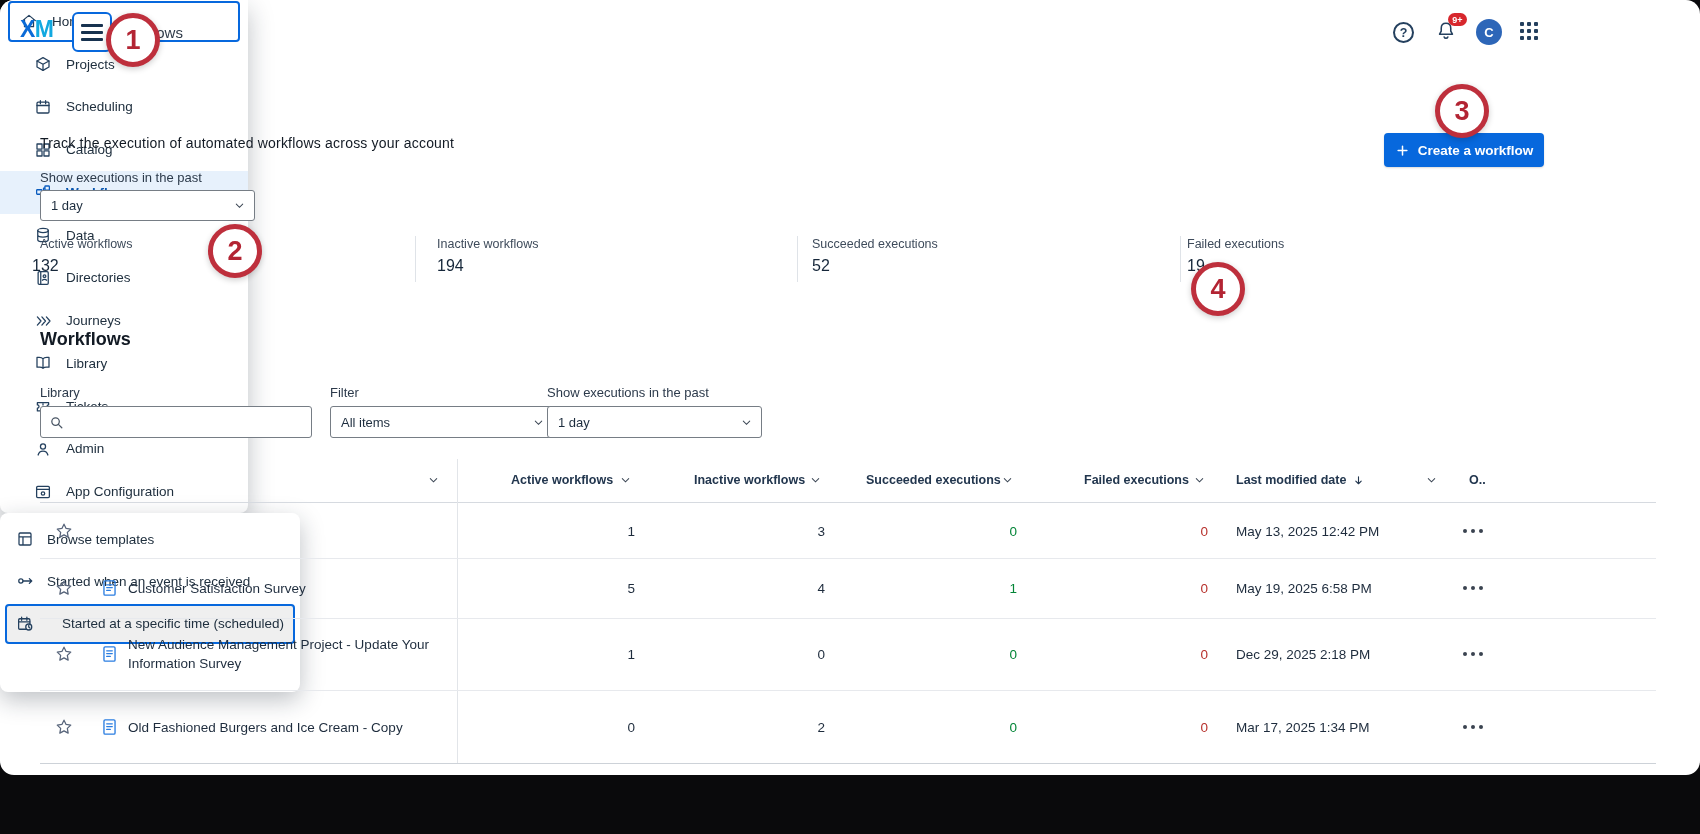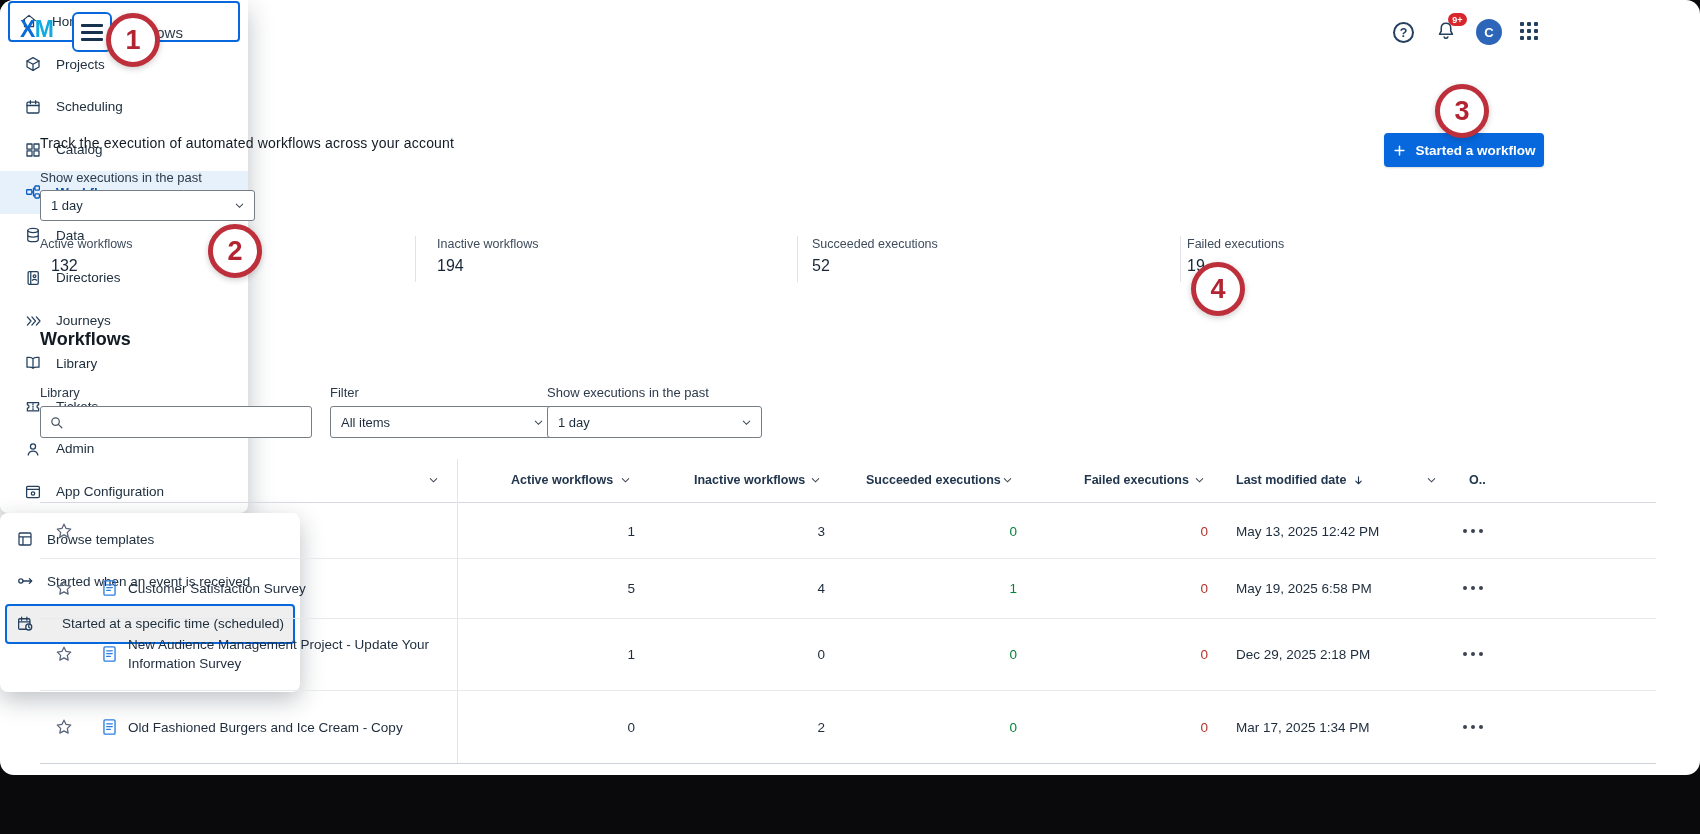--- a/index.html
+++ b/index.html
@@ -42,21 +42,21 @@
   .row>*{position:absolute;top:50%;transform:translateY(-50%)}
   .cell{font-size:13.5px;color:#1e2c3d;white-space:nowrap}
   .name{font-size:13.5px;color:#1e2c3d;line-height:19px}
   .num{width:78px;text-align:right;font-size:13.5px;color:#1e2c3d}
   .g{color:#038537}.r{color:#B7312C}
   .star{color:#57647a;cursor:pointer}
   .dicon{color:#2A7DE1}
   .dots{cursor:pointer}
   
   .nav-panel{left:75px;top:60px;width:248px;height:513px;background:#fff;border-radius:0 0 8px 8px;box-shadow:0 10px 26px rgba(20,32,48,.28);z-index:20;display:flex;flex-direction:column}
-  .nav-item{height:42.75px;flex:none;display:flex;align-items:center;gap:14px;padding-left:24px;font-size:13.5px;color:#20303f;cursor:pointer}
+  .nav-item{height:42.75px;flex:none;display:flex;align-items:center;gap:14px;padding-left:34px;font-size:13.5px;color:#20303f;cursor:pointer}
   .nav-item .nicon{color:#24405e}
   .nav-item.focus{height:40.75px;margin:1px 8px;border:2px solid #0768DD;border-radius:4px;padding-left:10px}
   .nav-item.active{background:#E7F1FC;color:#0B57B0;font-weight:700}
   .nav-item.active .nicon{color:#0B5CBE}
   
   .create-menu{left:1243px;top:178px;width:300px;height:179px;background:#fff;border-radius:8px;box-shadow:0 8px 24px rgba(20,32,48,.28);z-index:15;padding:5px 0;display:flex;flex-direction:column}
   .cm-item{height:42.25px;flex:none;display:flex;align-items:center;gap:13px;padding-left:16px;font-size:13.5px;color:#20303f;cursor:pointer}
   .cm-item .nicon{color:#24405e}
   .cm-item.sel{height:40.25px;margin:1px 5px;border:2px solid #0768DD;border-radius:4px;background:#EFEFEF;padding-left:9px}
   
@@ -107,25 +107,25 @@
           <path d="M5 9l7 7 7-7"></path>
         </svg>
       </span>
   </div>
   <div class="abs create-btn">
     <span>
         <svg width="15" height="15" viewBox="0 0 24 24" fill="none" stroke="#fff" stroke-width="2.4" stroke-linecap="round">
           <path d="M12 5v14M5 12h14"></path>
         </svg>
       </span>
-    <span>Started a workflow</span>
+    <span>Create a workflow</span>
   </div>
 
   <div class="abs stat-lbl" style="left:40px;top:237px">Active workflows</div>
-  <div class="abs stat-val" style="left:51px;top:257px">132</div>
+  <div class="abs stat-val" style="left:32px;top:257px">132</div>
   <div class="abs vdiv" style="left:415px;top:236px"></div>
   <div class="abs stat-lbl" style="left:437px;top:237px">Inactive workflows</div>
   <div class="abs stat-val" style="left:437px;top:257px">194</div>
   <div class="abs vdiv" style="left:797px;top:236px"></div>
   <div class="abs stat-lbl" style="left:812px;top:237px">Succeeded executions</div>
   <div class="abs stat-val" style="left:812px;top:257px">52</div>
   <div class="abs vdiv" style="left:1180px;top:236px"></div>
   <div class="abs stat-lbl" style="left:1187px;top:237px">Failed executions</div>
   <div class="abs stat-val" style="left:1187px;top:257px">19</div>
 

